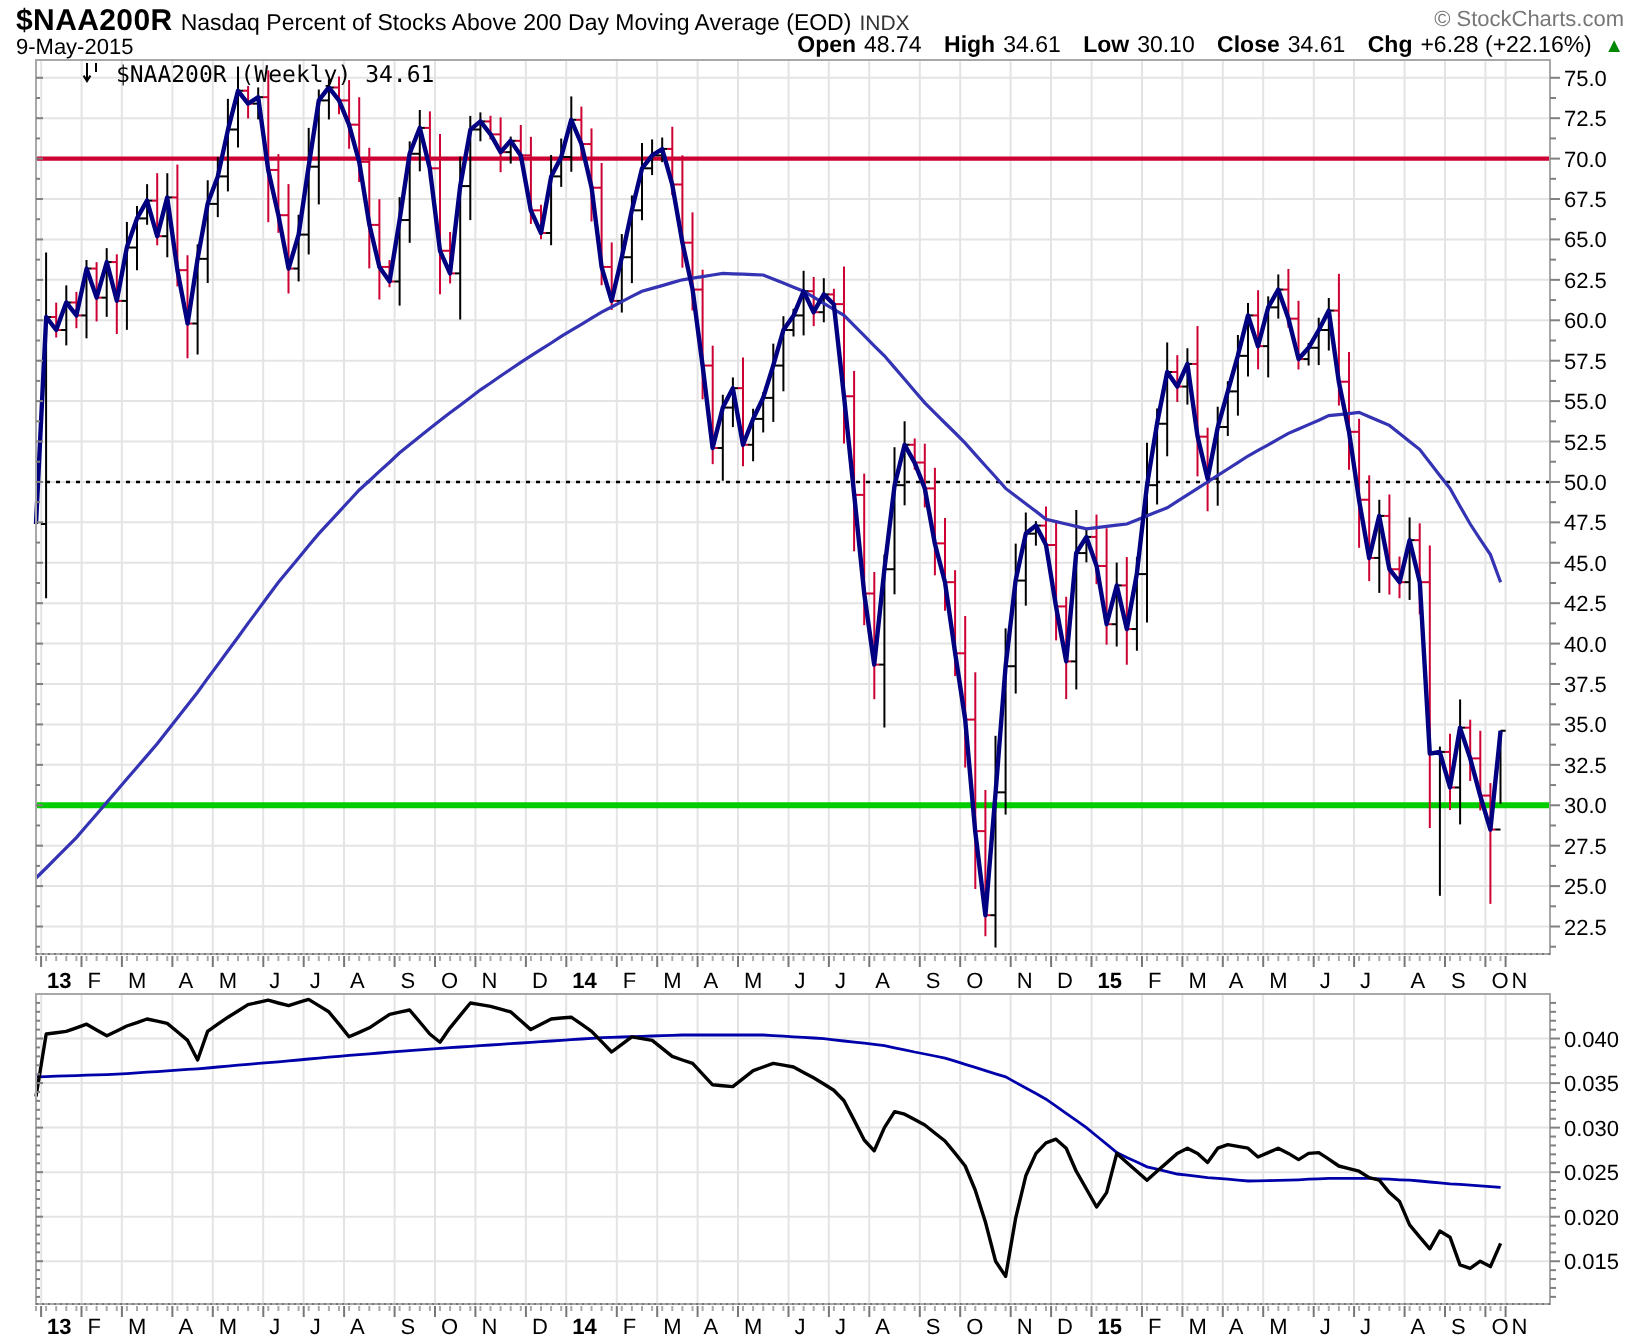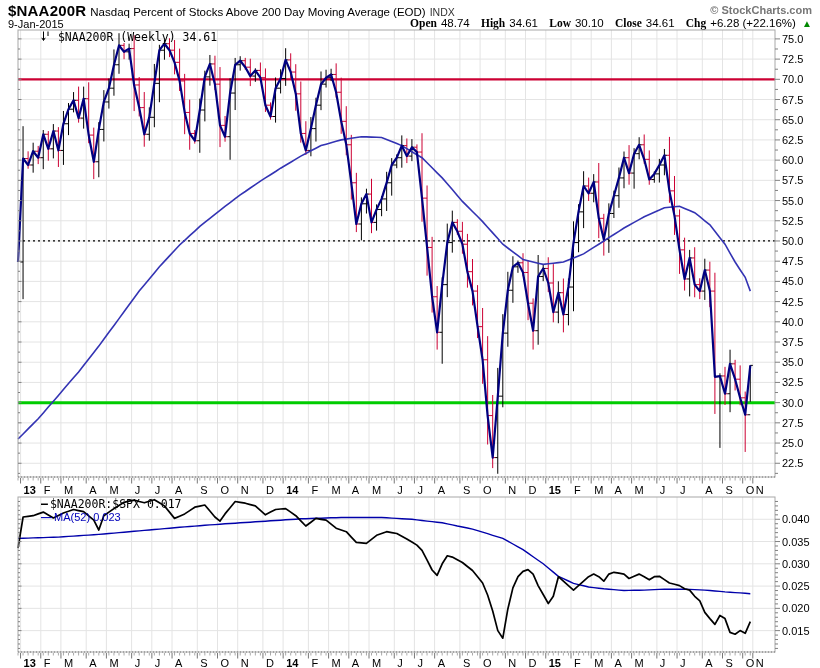--- a/index.html
+++ b/index.html
@@ -6,41 +6,41 @@
   #app{position:relative;width:820px;height:668px;background:#fff;overflow:hidden;
        font-family:"Liberation Sans",sans-serif;color:#000;}
   .abs{position:absolute;white-space:nowrap;}
   #title-row{left:8px;top:2px;font-size:11px;}
   #symbol{font-size:15px;font-weight:bold;letter-spacing:0.2px;}
   #index-name{font-size:11.5px;margin-left:4px;}
   #exchange{font-size:10.5px;margin-left:4px;color:#333;}
   #copyright{right:8px;top:4px;font-size:11px;color:#777;}
   #date-row{left:8px;top:18px;font-size:11px;}
   #quote-row{right:8px;top:17px;font-size:11.5px;}
-  #quote-row .ql{font-weight:bold;margin-left:8px;font-family:Liberation Serif, serif;}
+  #quote-row .ql{font-weight:bold;margin-left:8px;}
   #quote-row .qv{margin-left:4px;}
   #quote-row .arrow{margin-left:3px;font-size:10px;}
   .legend{font-size:11px;line-height:13px;margin-left:20px;}
   #main-legend{left:21px;top:31px;}
   #lower-legend{left:21px;top:498px;}
   .lg1{font-family:"DejaVu Sans Mono",monospace;font-size:11.5px;letter-spacing:0px;}
   .dash{font-weight:bold;margin-right:2px;}
   svg{position:absolute;left:0;top:0;}
   .ticklabel{font-family:"Liberation Sans",sans-serif;}
 </style>
 </head>
 <body>
 
 <div id="app">
 
   <div class="abs" id="title-row">
     <span id="symbol">$NAA200R</span><span id="index-name">Nasdaq Percent of Stocks Above 200 Day Moving Average (EOD)</span><span id="exchange">INDX</span>
   </div>
-  <div class="abs" id="copyright" style="color: rgb(119, 119, 119); font-weight: bold;">© StockCharts.com</div>
-  <div class="abs" id="date-row">9-Jan-2015</div>
+  <div class="abs" id="copyright" style="color: rgb(119, 119, 119);">© StockCharts.com</div>
+  <div class="abs" id="date-row">9-May-2015</div>
   <div class="abs" id="quote-row">
     <span class="ql" style="margin-left:0">Open</span><span class="qv">48.74</span>
     <span class="ql">High</span><span class="qv">34.61</span>
     <span class="ql">Low</span><span class="qv">30.10</span>
     <span class="ql">Close</span><span class="qv">34.61</span>
     <span class="ql">Chg</span><span class="qv">+6.28 (+22.16%)</span>
     <span class="arrow" style="color: rgb(0, 136, 0);">▲</span>
   </div>
 
   <svg id="chart-svg" width="820" height="668">
@@ -1209,24 +1209,14 @@
   <div class="abs legend" id="main-legend">
     <div class="lg1">
       <svg width="10" height="11" style="position:static;vertical-align:-1px">
           <path d="M2.5 0.5 V9 M0.8 6.8 L2.5 9.5 L4.2 6.8 M7 0.5 V5" stroke="#000" stroke-width="1" fill="none"></path>
         </svg>
       <span>$NAA200R (Weekly)</span>
       <span>34.61</span>
     </div>
   </div>
 
-  <div class="abs legend" id="lower-legend">
-    <div class="lg1">
-      <span class="dash">—</span><span>$NAA200R:$SPX</span>
-      <span>0.017</span>
-    </div>
-    <div style="color: rgb(0, 0, 187);">
-      <span class="dash">—</span><span>MA(52)</span>
-      <span>0.023</span>
-    </div>
-  </div>
 
 </div>
 
 </body></html>

